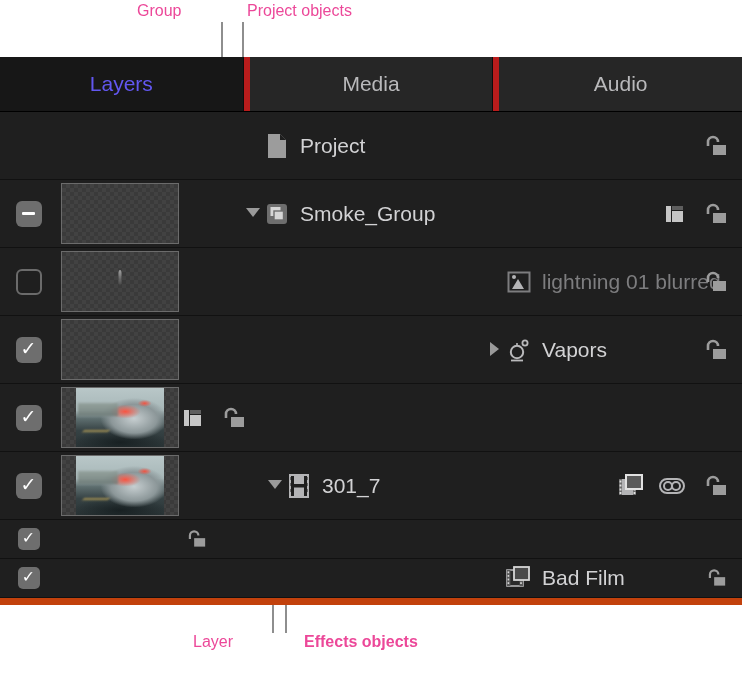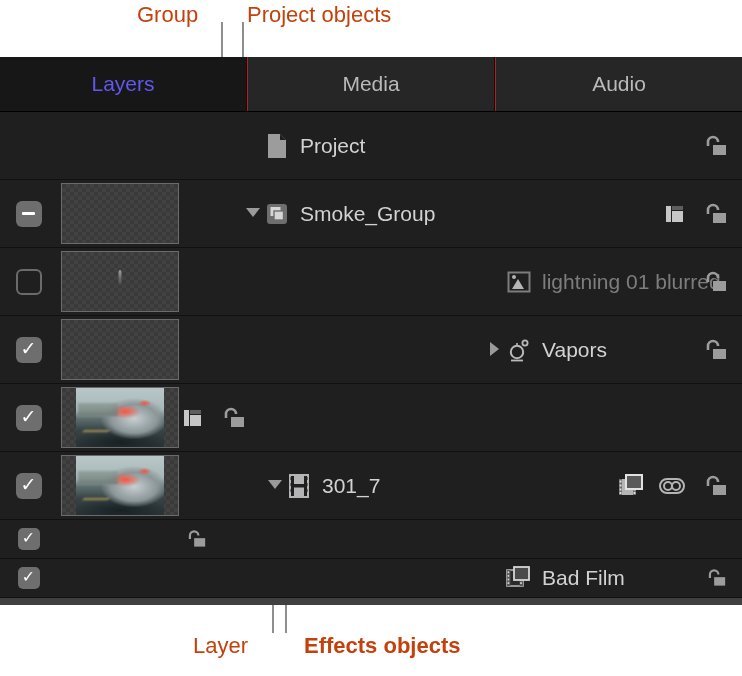--- a/index.html
+++ b/index.html
@@ -7,56 +7,56 @@
   body {
     background:#ffffff;
     font-family:"Liberation Sans", sans-serif;
     position:relative;
     overflow:hidden;
   }
 
   
   .callout-label{
     position:absolute;
-    color:#c2410c;
-    font-size:22px;
+    color:#ec4899;
+    font-size:16px;
     font-family:"Liberation Sans", sans-serif;
     white-space:nowrap;
     letter-spacing:0px;
   }
   .leader{
     position:absolute;
     background:#8e8e8e;
   }
   .leader.v{ width:2px; }
   .leader.h{ height:2px; }
 
   
   #panel{
     position:absolute;
     left:0; top:57px;
     width:742px; height:548px;
-    background:#404040;
+    background:#c2410c;
     overflow:hidden;
   }
 
   
   .tabbar{
     display:flex;
     height:55px;
     background:#1a1a1a;
     border-bottom:1px solid #000;
   }
   .tab{
     flex:1 1 0;
     display:flex; align-items:center; justify-content:center;
     font-size:21px;
     color:#b9b9bb;
     background:#262626;
-    border-left:1px solid #b91c1c;
+    border-left:6px solid #b91c1c;
     border-right:1px solid #0c0c0c;
     cursor:default;
     user-select:none;
   }
   .tab:first-child{ border-left:none; }
   .tab:last-child{ border-right:none; }
   .tab.selected{
     background:#171717;
     color:#6257f0;
   }

